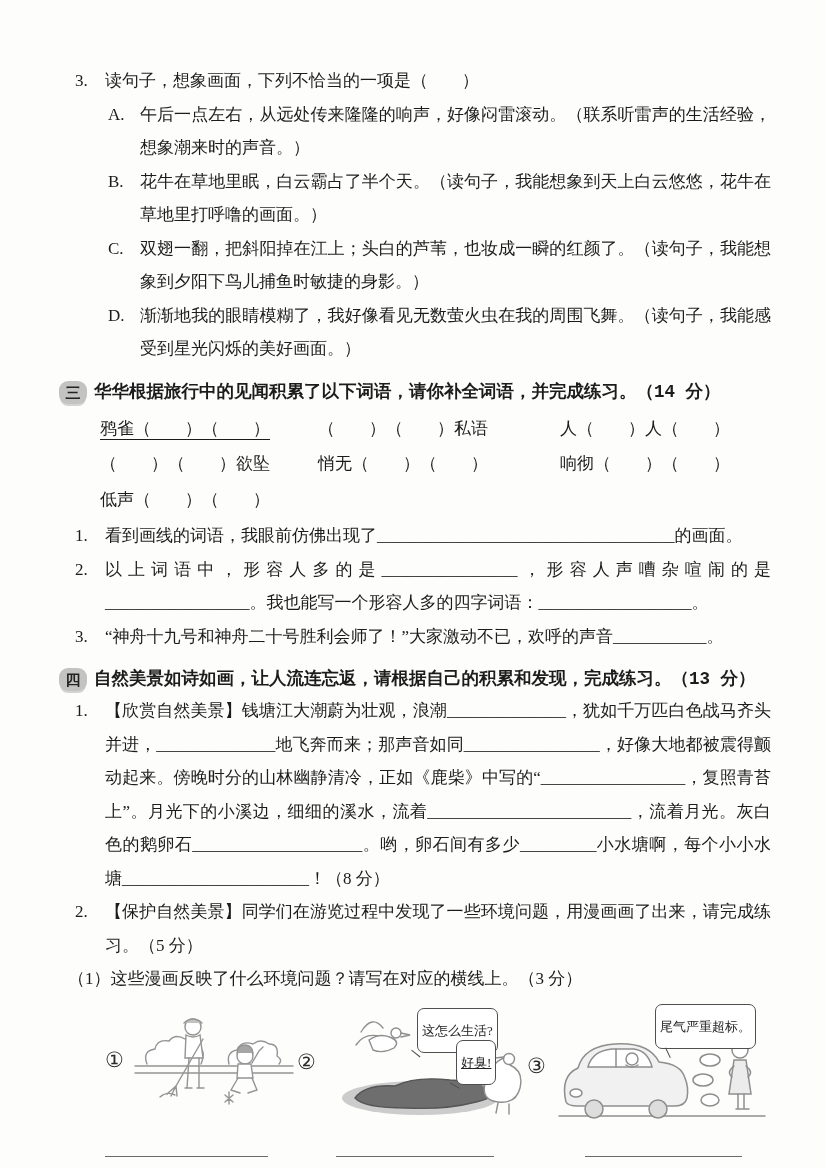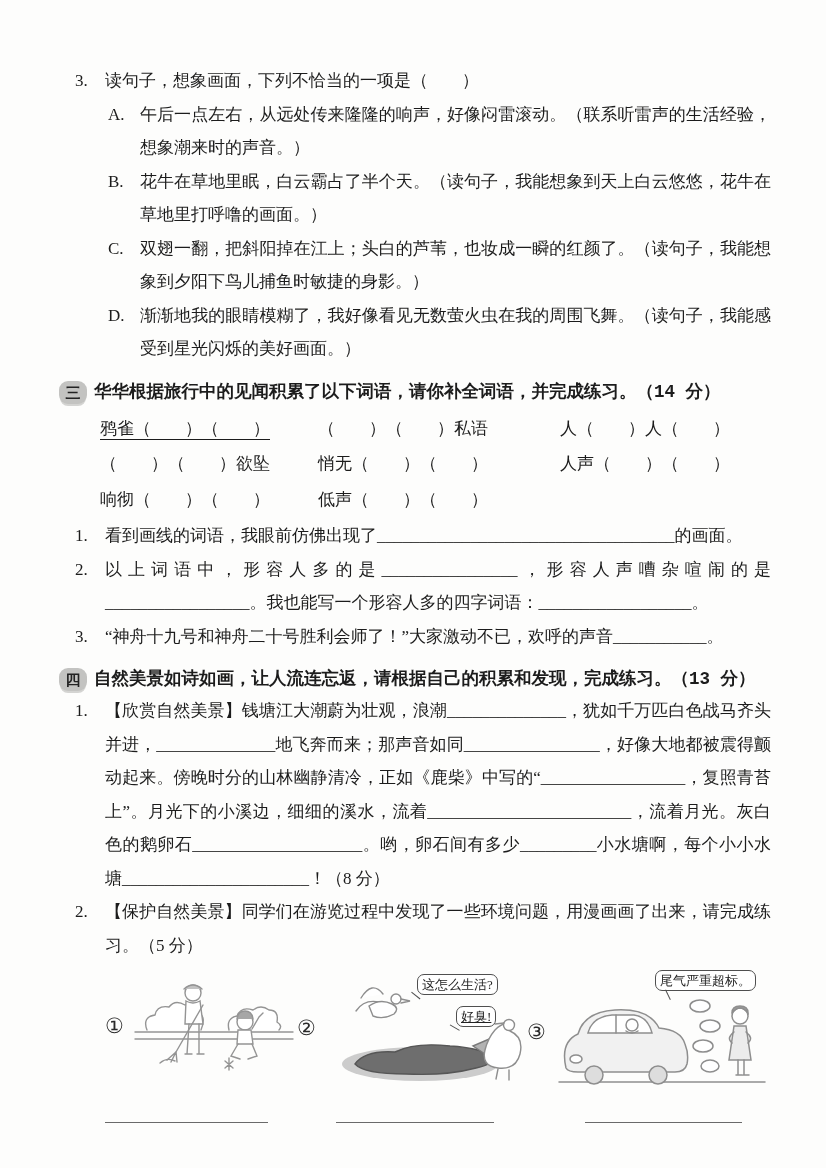--- a/index.html
+++ b/index.html
@@ -44,21 +44,21 @@
     text-decoration-thickness:1.2px;
   }
   .sub-line{margin-left:-7px;}
   .cartoons{position:relative;height:140px;margin-top:8px;}
   .cnum{
     position:absolute;font-size:21px;line-height:24px;color:#2a2a2a;
   }
   .cartoon-svg{position:absolute;}
   .bubble{
     position:absolute;border:1.3px solid #4f4f4f;border-radius:7px;
-    background:#fff;padding:0 4px;font-size:13px;line-height:19px;
+    background:#fff;padding:12px 4px;font-size:13px;line-height:19px;
     white-space:nowrap;color:#222;z-index:2;
   }
   .bubble .tail{
     position:absolute;width:11px;height:1px;border-top:1.3px solid #4f4f4f;
   }
   .tail-bl{left:-8px;bottom:-3px;transform:rotate(38deg);}
   .tail-bl2{left:-8px;bottom:-3px;transform:rotate(30deg);}
   .tail-bd{left:6px;bottom:-6px;transform:rotate(64deg);}
   .ans-row{position:relative;height:26px;margin-top:4px;}
   .ans-line{
@@ -102,21 +102,20 @@
     <span class="sec-badge">三</span>
     <div class="sec-title">华华根据旅行中的见闻积累了以下词语，请你补全词语，并完成练习。（14 分）</div>
   </div>
 
   <div class="word-grid">
     <span class="word-cell underlined">鸦雀（　　）（　　）</span>
     <span class="word-cell">（　　）（　　）私语</span>
     <span class="word-cell">人（　　）人（　　）</span>
     <span class="word-cell">（　　）（　　）欲坠</span>
     <span class="word-cell">悄无（　　）（　　）</span>
-    <span class="word-cell">人声（　　）（　　）</span>
     <span class="word-cell">响彻（　　）（　　）</span>
     <span class="word-cell">低声（　　）（　　）</span>
   </div>
 
   <div class="qa-item">
     <span class="qa-num">1.</span>
     <div class="qa-text">看到画线的词语，我眼前仿佛出现了___________________________________的画面。</div>
   </div>
   <div class="qa-item">
     <span class="qa-num">2.</span>
@@ -134,20 +133,21 @@
 
   <div class="qa-item">
     <span class="qa-num">1.</span>
     <div class="qa-text">【欣赏自然美景】钱塘江大潮蔚为壮观，浪潮______________，犹如千万匹白色战马齐头并进，______________地飞奔而来；那声音如同________________，好像大地都被震得颤动起来。傍晚时分的山林幽静清冷，正如《鹿柴》中写的“_________________，复照青苔上”。月光下的小溪边，细细的溪水，流着________________________，流着月光。灰白色的鹅卵石____________________。哟，卵石间有多少_________小水塘啊，每个小小水塘______________________！（8 分）</div>
   </div>
   <div class="qa-item">
     <span class="qa-num">2.</span>
     <div class="qa-text">【保护自然美景】同学们在游览过程中发现了一些环境问题，用漫画画了出来，请完成练习。（5 分）</div>
   </div>
 
+  <div class="sub-line">（1）这些漫画反映了什么环境问题？请写在对应的横线上。（3 分）</div>
 
   <div class="cartoons">
 
     <span class="cnum" style="left:30px;top:44px;">①</span>
     <svg class="cartoon-svg" style="left:58px;top:2px;" width="162" height="112" viewBox="0 0 162 112">
       <g stroke="#949494" fill="none" stroke-width="1.4" stroke-linecap="round">
         <path d="M14 58 q-5 -13 8 -15 q2 -10 14 -8 q6 -8 16 -2 q10 -4 12 8 q10 2 4 17" fill="#ffffff"></path>
         <path d="M96 58 q-3 -12 8 -14 q4 -10 16 -6 q8 -6 16 0 q10 0 8 12 q6 4 2 8" fill="#ffffff"></path>
         <path d="M2 60 H160 M2 67 H160"></path>
         <circle cx="60" cy="21" r="8" fill="#ffffff"></circle>

